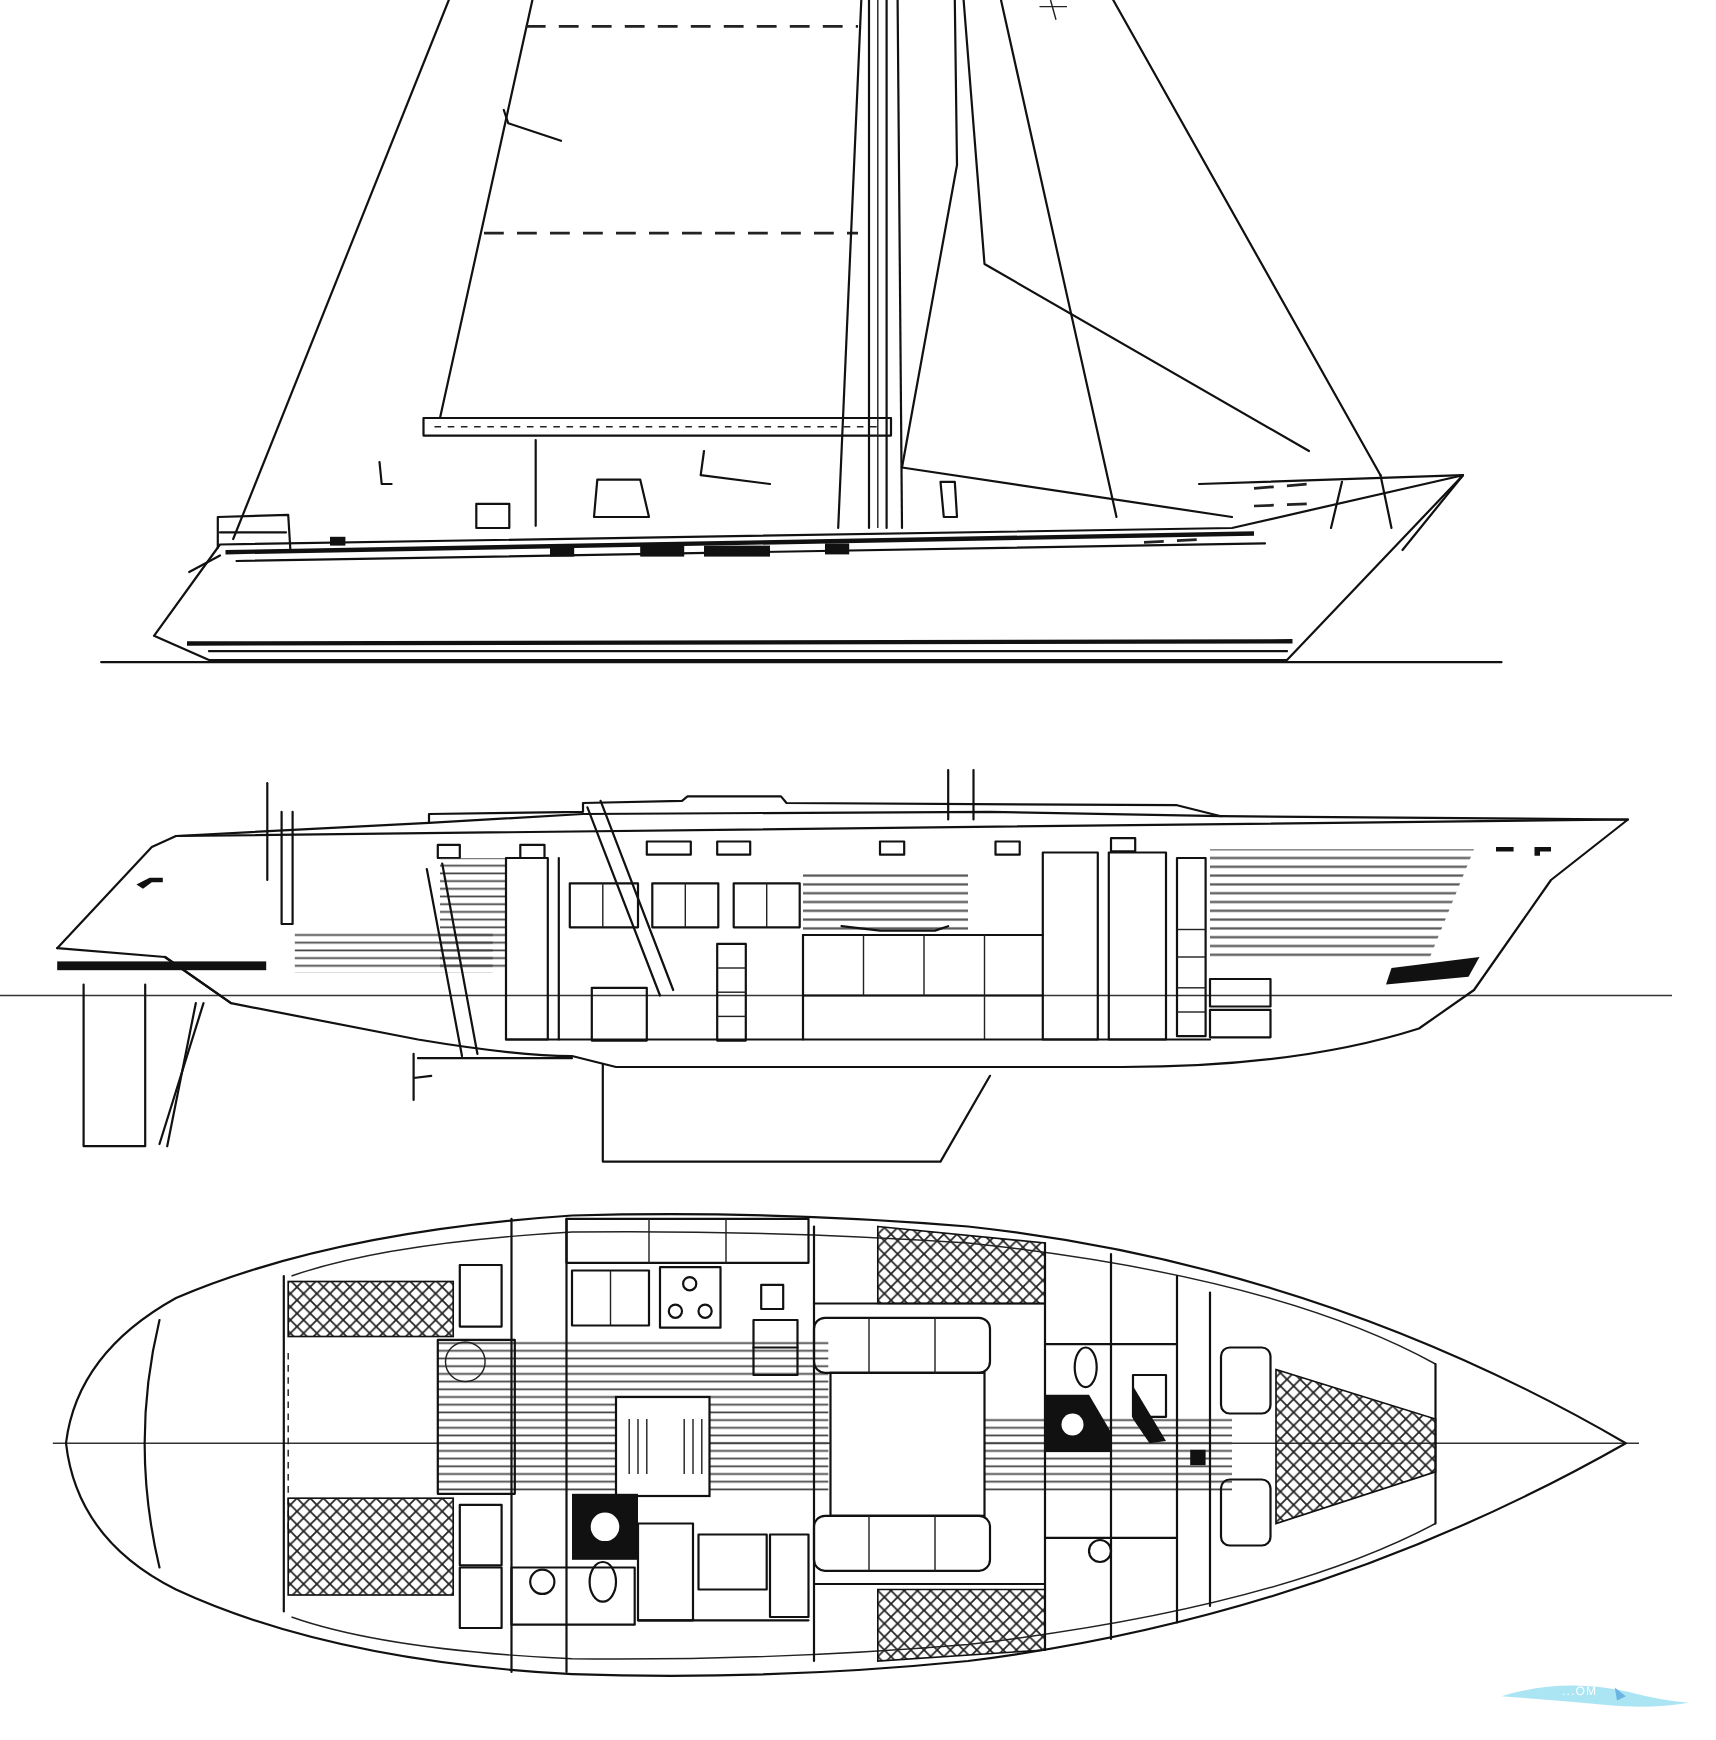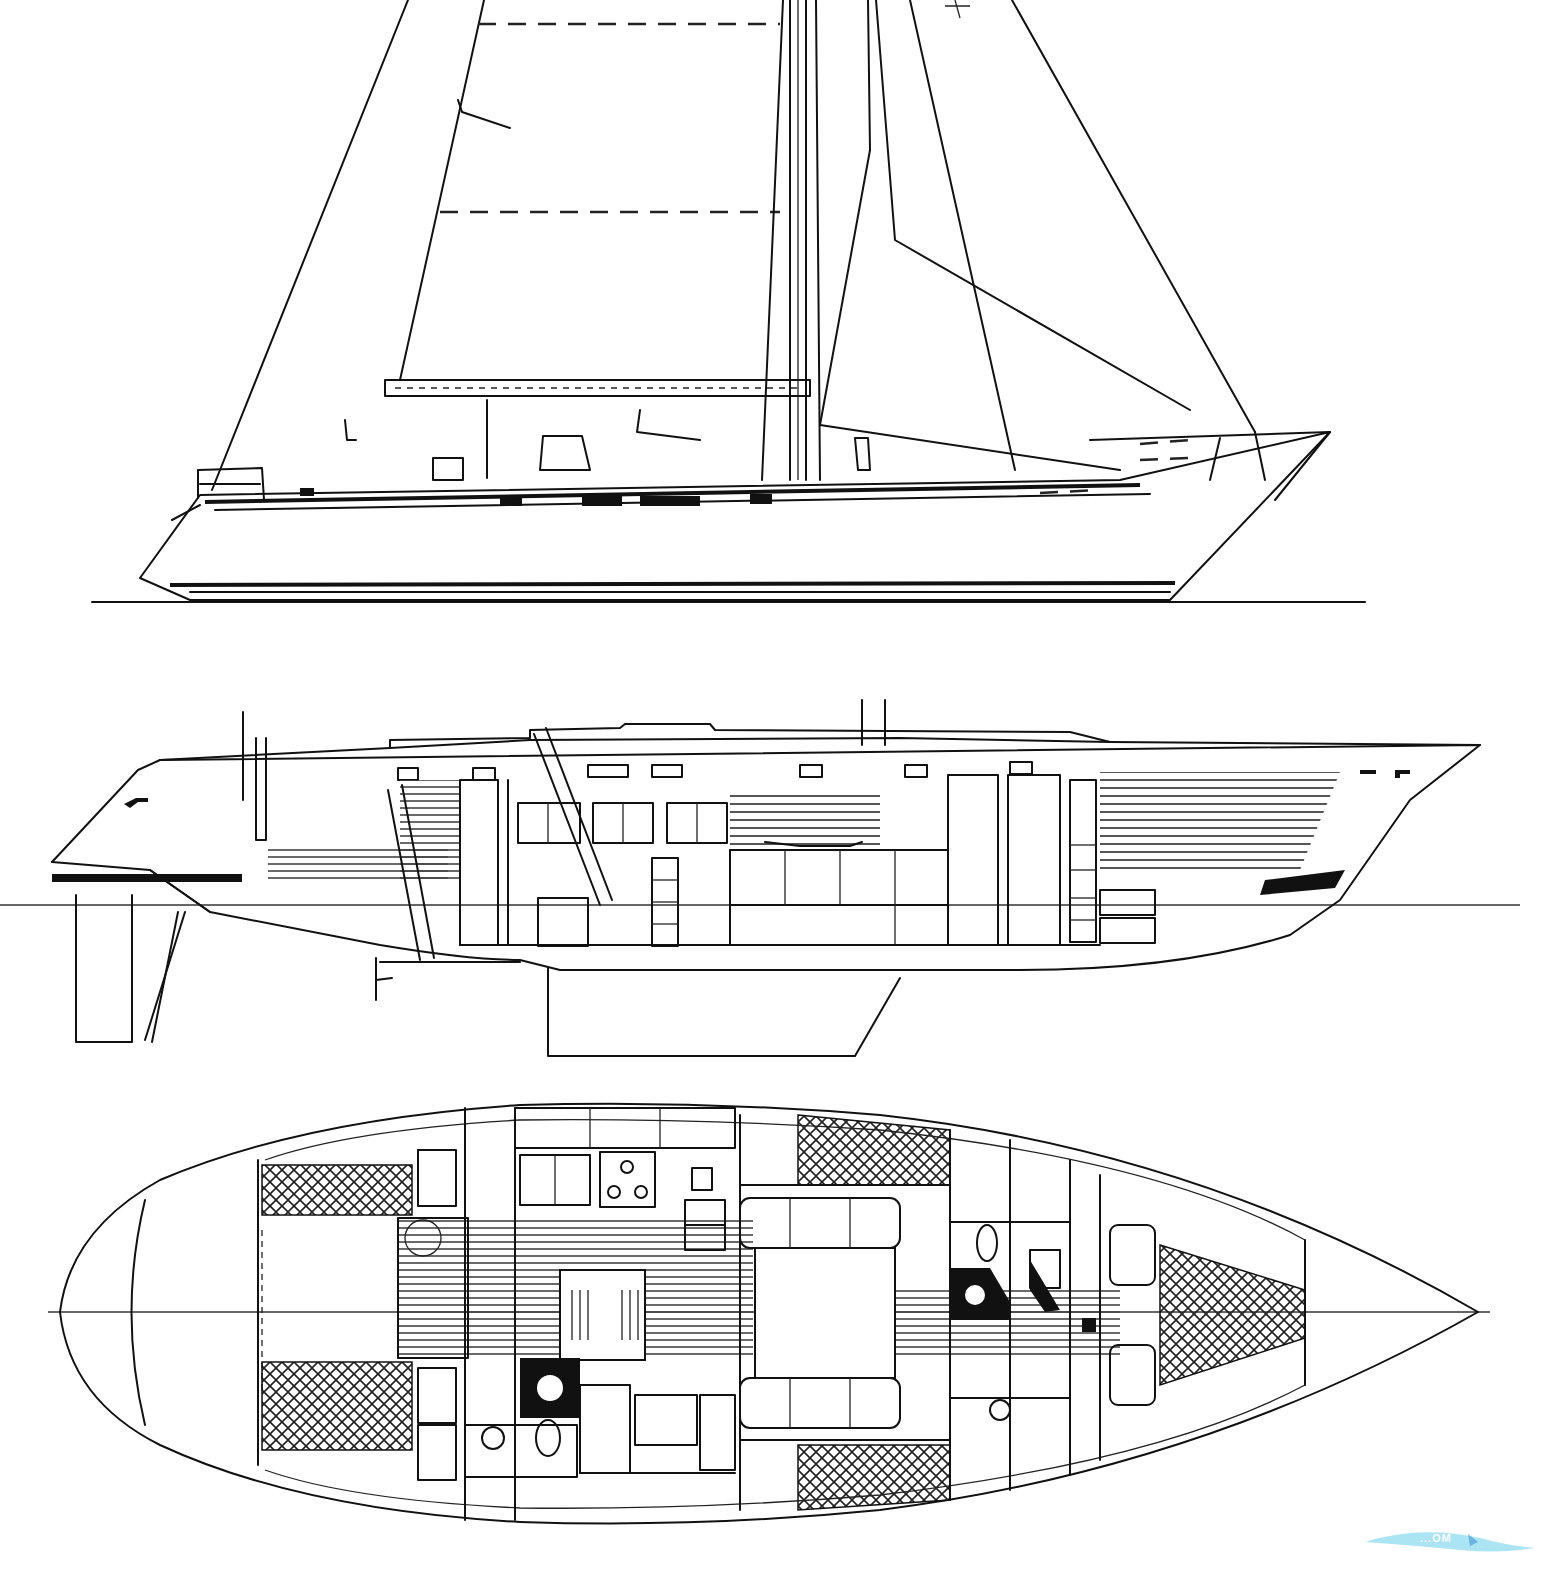--- a/index.html
+++ b/index.html
@@ -7,21 +7,21 @@
          font-family: "Liberation Sans", sans-serif; }
   .drawing { position: absolute; left: 0; top: 0; }
   .ln { stroke: #111; fill: none; stroke-width: 2; stroke-linecap: round; stroke-linejoin: round; }
   .thin { stroke: #222; fill: none; stroke-width: 1.3; }
   .thick { stroke: #111; fill: none; stroke-width: 4; }
   .dash { stroke: #222; fill: none; stroke-width: 2.5; stroke-dasharray: 18 12; }
   .solid { fill: #111; stroke: none; }
   .wl { stroke: #333; stroke-width: 1.5; }
   .watermark { position: absolute; left: 1360px; top: 1520px; width: 180px; height: 40px; }
   .wm-text { position: absolute; left: 1420px; top: 1532px; font-size: 11px; color: #ffffff;
-             font-weight: bold; letter-spacing: 1px; }
+             font-weight: normal; letter-spacing: 1px; }
 </style>
 </head>
 <body>
 
 <svg class="drawing" width="1560" height="1582" viewBox="0 0 1560 1582" xmlns="http://www.w3.org/2000/svg">
   <defs>
     <pattern id="hatch" patternUnits="userSpaceOnUse" width="12" height="12">
       <path d="M0,12 L12,0 M-3,3 L3,-3 M9,15 L15,9" stroke="#222" stroke-width="1.6"></path>
       <path d="M0,0 L12,12 M-3,9 L3,15 M9,-3 L15,3" stroke="#222" stroke-width="1.6"></path>
     </pattern>

